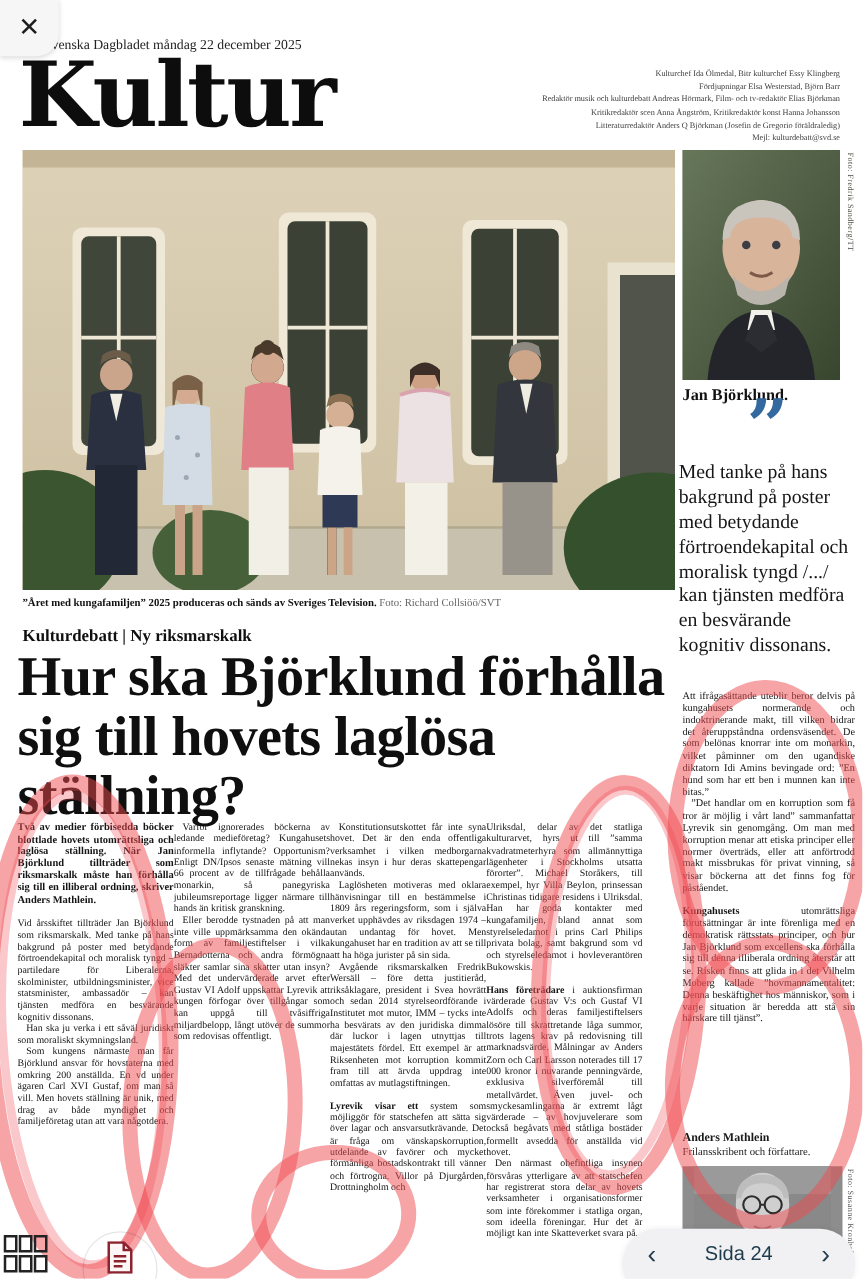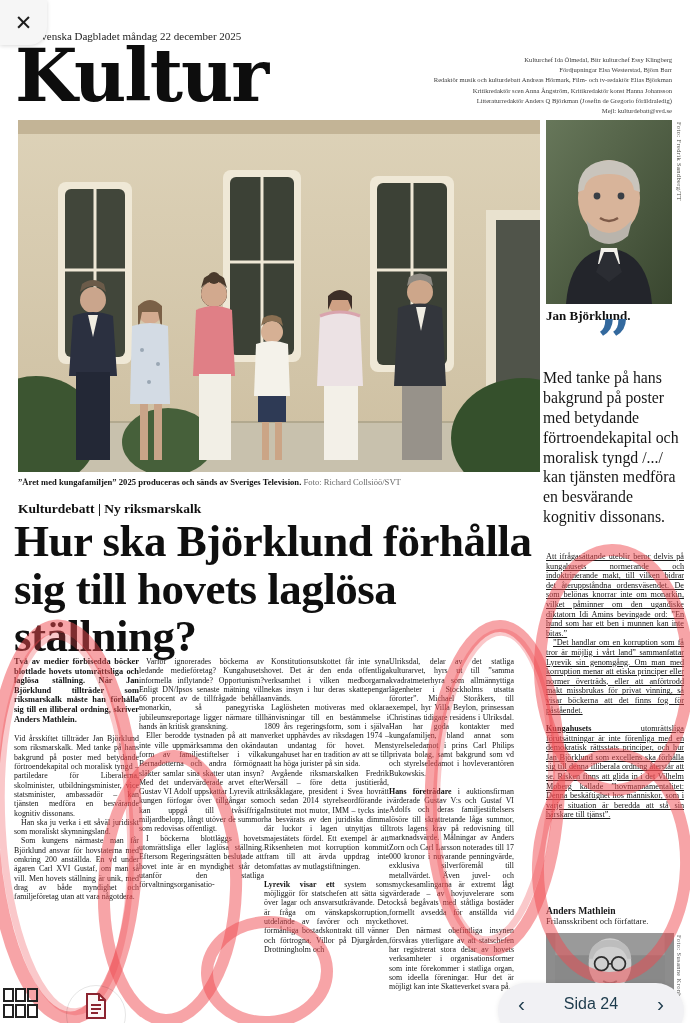--- a/index.html
+++ b/index.html
@@ -52,21 +52,21 @@
 
   
   .jb-photo { left:546px; top:120px; width:126px; height:184px; overflow:hidden; background:#55624a; }
   .v-credit { position:absolute; writing-mode:vertical-rl; font-size:6.4px; color:#4a4a42; letter-spacing:.4px; }
   .jb-credit { left:676px; top:122px; }
   .jb-caption { left:546px; top:308px; font-size:13px; font-weight:700; color:#111; }
   .quote-mark { left:546px; top:312px; width:136px; text-align:center; font-size:58px; line-height:1;
     color:#33699e; font-weight:700; font-family:"DejaVu Serif","Liberation Serif",serif; }
   .pull-quote { left:543px; top:368px; width:142px; text-align:left;
     font-size:15.8px; line-height:1.26; color:#161616; }
-  .sidebar-body { left:546px; top:552px; width:138px;text-decoration:underline; }
+  .sidebar-body { left:546px; top:552px; width:138px; }
   .byline-name { left:546px; top:905px; font-size:9.6px; font-weight:700; }
   .byline-role { left:546px; top:916px; font-size:8.6px; }
   .am-photo { left:546px; top:933px; width:128px; height:77px; overflow:hidden; background:#8d8d8d; }
   .am-credit { left:676px; top:935px; color:#555; }
   .am-caption { left:546px; top:1010px; font-size:8.4px; font-weight:700; color:#222; }
 
   
   .kicker { left:18px; top:501px; font-size:13.5px; font-weight:700; color:#0f0f0f; }
   .headline { left:14px; top:518px; width:545px; font-size:45px; line-height:1.06;
     color:#0f0f0f; font-weight:700; letter-spacing:-.5px; }
@@ -223,21 +223,20 @@
 <div class="abs cols">
   <div class="col">
       <p class="lead">Två av medier förbisedda böcker blottlade hovets utomrättsliga och laglösa ställning. När Jan Björklund tillträder som riksmarskalk måste han förhålla sig till en illiberal ordning, skriver Anders Mathlein.</p>
       <p>Vid årsskiftet tillträder Jan Björklund som riksmarskalk. Med tanke på hans bakgrund på poster med betydande förtroendekapital och moralisk tyngd – partiledare för Liberalerna, skolminister, utbildningsminister, vice statsminister, ambassadör – kan tjänsten medföra en besvärande kognitiv dissonans.</p>
       <p class="indent">Han ska ju verka i ett såväl juridiskt som moraliskt skymningsland.</p>
       <p class="indent">Som kungens närmaste man får Björklund ansvar för hovstaterna med omkring 200 anställda. En vd under ägaren Carl XVI Gustaf, om man så vill. Men hovets ställning är unik, med drag av både myndighet och familjeföretag utan att vara någotdera.</p>
     </div>
   <div class="col">
       <p class="indent">Varför ignorerades böckerna av ledande medieföretag? Kungahusets informella inflytande? Opportunism? Enligt DN/Ipsos senaste mätning vill 66 procent av de tillfrågade behålla monarkin, så panegyriska jubileumsreportage ligger närmare till hands än kritisk granskning.</p>
       <p class="indent">Eller berodde tystnaden på att man inte ville uppmärksamma den okända form av familjestiftelser i vilka Bernadotterna och andra förmögna släkter samlar sina skatter utan insyn? Med det undervärderade arvet efter Gustav VI Adolf uppskattar Lyrevik att kungen förfogar över tillgångar som kan uppgå till tvåsiffriga miljardbelopp, långt utöver de summor som redovisas offentligt.</p>
-      <p class="indent">I böckerna blottläggs hovets utomrättsliga eller laglösa ställning. Eftersom Regeringsrätten beslutade att hovet inte är en myndighet står det utanför den statliga förvaltningsorganisatio-</p>
     </div>
   <div class="col">
       <p class="indent">Konstitutionsutskottet får inte syna hovet. Det är den enda offentliga verksamhet i vilken medborgarna nekas insyn i hur deras skattepengar används.</p>
       <p class="indent">Laglösheten motiveras med oklara hänvisningar till en bestämmelse i 1809 års regeringsform, som i själva verket upphävdes av riksdagen 1974 – utan undantag för hovet. Men kungahuset har en tradition av att se till att ha höga jurister på sin sida.</p>
       <p class="indent">Avgående riksmarskalken Fredrik Wersäll – före detta justitieråd, riksåklagare, president i Svea hovrätt och sedan 2014 styrelseordförande i Institutet mot mutor, IMM – tycks inte ha besvärats av den juridiska dimma där luckor i lagen utnyttjas till majestätets fördel. Ett exempel är att Riksenheten mot korruption kommit fram till att ärvda uppdrag inte omfattas av mutlagstiftningen.</p>
       <p class="space"><b>Lyrevik visar ett </b>system som möjliggör för statschefen att sätta sig över lagar och ansvarsutkrävande. Det är fråga om vänskapskorruption, utdelande av favörer och mycket förmånliga bostadskontrakt till vänner och förtrogna. Villor på Djurgården, Drottningholm och</p>
     </div>
   <div class="col">
       <p>Ulriksdal, delar av det statliga kulturarvet, hyrs ut till ”samma kvadratmeterhyra som allmännyttiga lägenheter i Stockholms utsatta förorter”. Michael Storåkers, till exempel, hyr Villa Beylon, prinsessan Christinas tidigare residens i Ulriksdal. Han har goda kontakter med kungafamiljen, bland annat som styrelseledamot i prins Carl Philips privata bolag, samt bakgrund som vd och styrelseledamot i hovleverantören Bukowskis.</p>
       <p class="space"><b>Hans företrädare </b>i auktionsfirman värderade Gustav V:s och Gustaf VI Adolfs och deras familjestiftelsers lösöre till skrattretande låga summor, trots lagens krav på redovisning till marknadsvärde. Målningar av Anders Zorn och Carl Larsson noterades till 17 000 kronor i nuvarande penningvärde, exklusiva silverföremål till metallvärdet. Även juvel- och smyckesamlingarna är extremt lågt värderade – av hovjuvelerare som också begåvats med ståtliga bostäder formellt avsedda för anställda vid hovet.</p>

